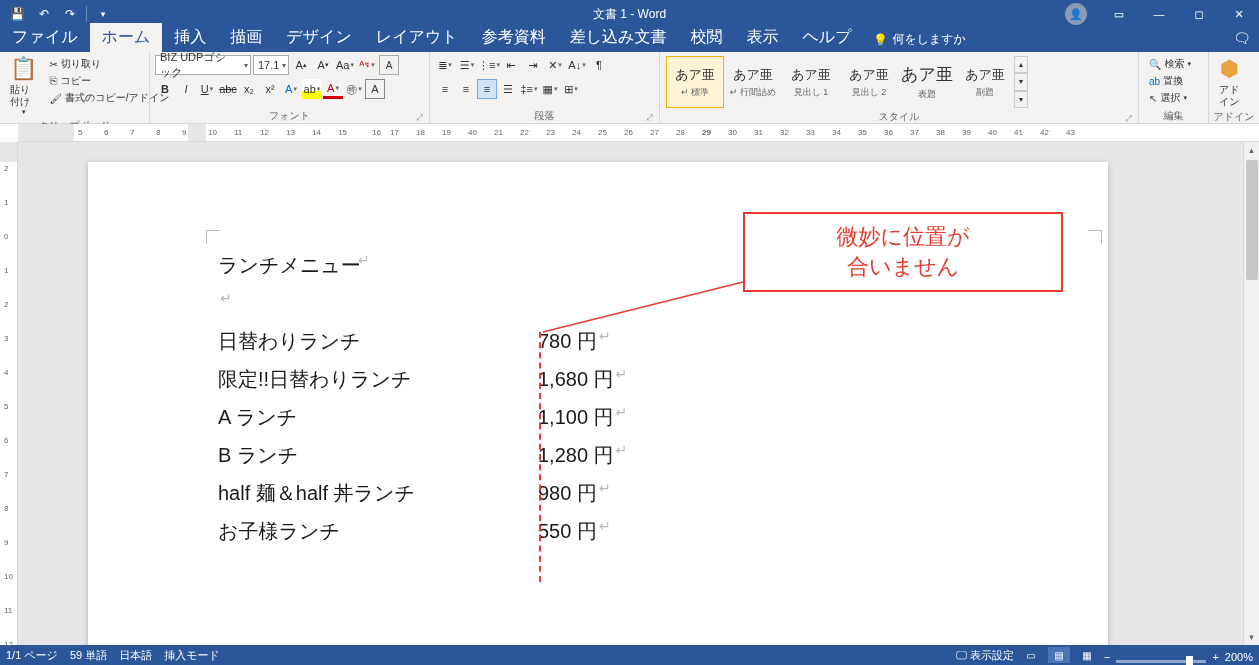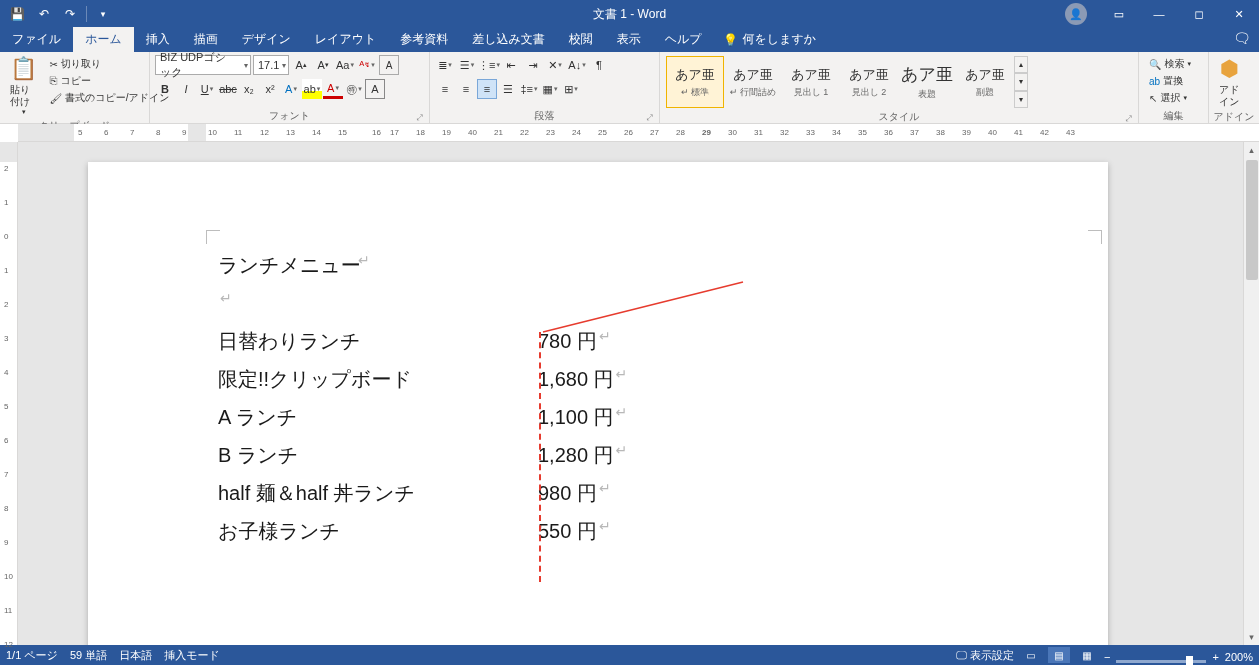--- a/index.html
+++ b/index.html
@@ -10,21 +10,21 @@
 .qat { display:flex; align-items:center; height:100%; padding-left:6px; gap:2px; }
 .qat-btn { width:24px; height:24px; display:flex; align-items:center; justify-content:center; cursor:pointer; font-size:12px; }
 .qat-sep { width:1px; height:16px; background:rgba(255,255,255,0.3); margin:0 2px; }
 .title-center { position:absolute; left:50%; transform:translateX(-50%); font-size:12px; }
 .title-right { margin-left:auto; display:flex; align-items:center; height:100%; }
 .avatar { width:22px; height:22px; border-radius:50%; background:#8b9ab5; display:flex; align-items:center; justify-content:center; margin-right:12px; font-size:11px; }
 .win-btn { width:40px; height:28px; display:flex; align-items:center; justify-content:center; cursor:pointer; font-size:11px; }
 
 
 .tabbar { height:24px; background:#2b579a; color:#fff; display:flex; align-items:flex-end; position:relative; }
-.tab { padding:4px 12px; font-size:12px; cursor:pointer; }
+.tab { padding:4px 12px; font-size:16px; cursor:pointer; }
 .tab.active { background:#f3f2f1; color:#2b579a; }
 .tell-me { display:flex; align-items:center; gap:4px; padding:4px 10px; font-size:12px; }
 .share-icon { position:absolute; right:8px; top:2px; font-size:14px; }
 
 
 .ribbon { height:72px; background:#f3f2f1; border-bottom:1px solid #d9d8d7; display:flex; }
 .group { border-right:1px solid #d9d8d7; display:flex; flex-direction:column; padding:2px 4px 0; }
 .group-body { flex:1; display:flex; align-items:flex-start; }
 .group-label { height:14px; text-align:center; font-size:10px; color:#666; position:relative; }
 .group-dlg { position:absolute; right:2px; bottom:0; font-size:8px; color:#888; cursor:pointer; }
@@ -362,21 +362,21 @@
         <div class="doc-line">
             <span class="pmark">↵</span>
           </div>
         <div id="doc-rows">
             <div class="doc-line">
               <span class="doc-item">日替わりランチ</span>
               <span class="doc-price">780 円</span>
               <span class="pmark">↵</span>
             </div>
             <div class="doc-line">
-              <span class="doc-item">限定!!クリップボード</span>
+              <span class="doc-item">限定!!日替わりランチ</span>
               <span class="doc-price">1,680 円</span>
               <span class="pmark">↵</span>
             </div>
             <div class="doc-line">
               <span class="doc-item">A ランチ</span>
               <span class="doc-price">1,100 円</span>
               <span class="pmark">↵</span>
             </div>
             <div class="doc-line">
               <span class="doc-item">B ランチ</span>
@@ -395,20 +395,24 @@
             </div>
           </div>
       </div>
 
       <div class="guide"></div>
 
       <svg style="position:absolute;left:0;top:0;width:100%;height:100%;pointer-events:none;">
         <line class="callout-line" x1="455" y1="170" x2="655" y2="120"></line>
       </svg>
 
+      <div class="callout-box">
+        <div>微妙に位置が</div>
+        <div>合いません</div>
+      </div>
     </div>
   </div>
   <div class="vscroll">
     <div class="arr">▴</div>
     <div class="thumb" style="top:18px;height:120px;"></div>
     <div class="arr" style="position:absolute;bottom:0;width:100%;">▾</div>
   </div>
 </div>
 
 <div class="statusbar">

